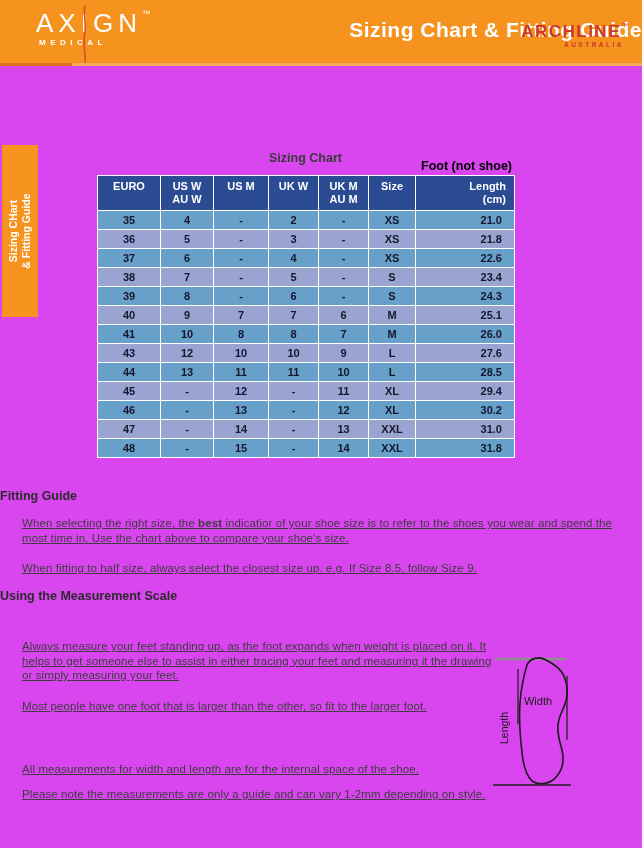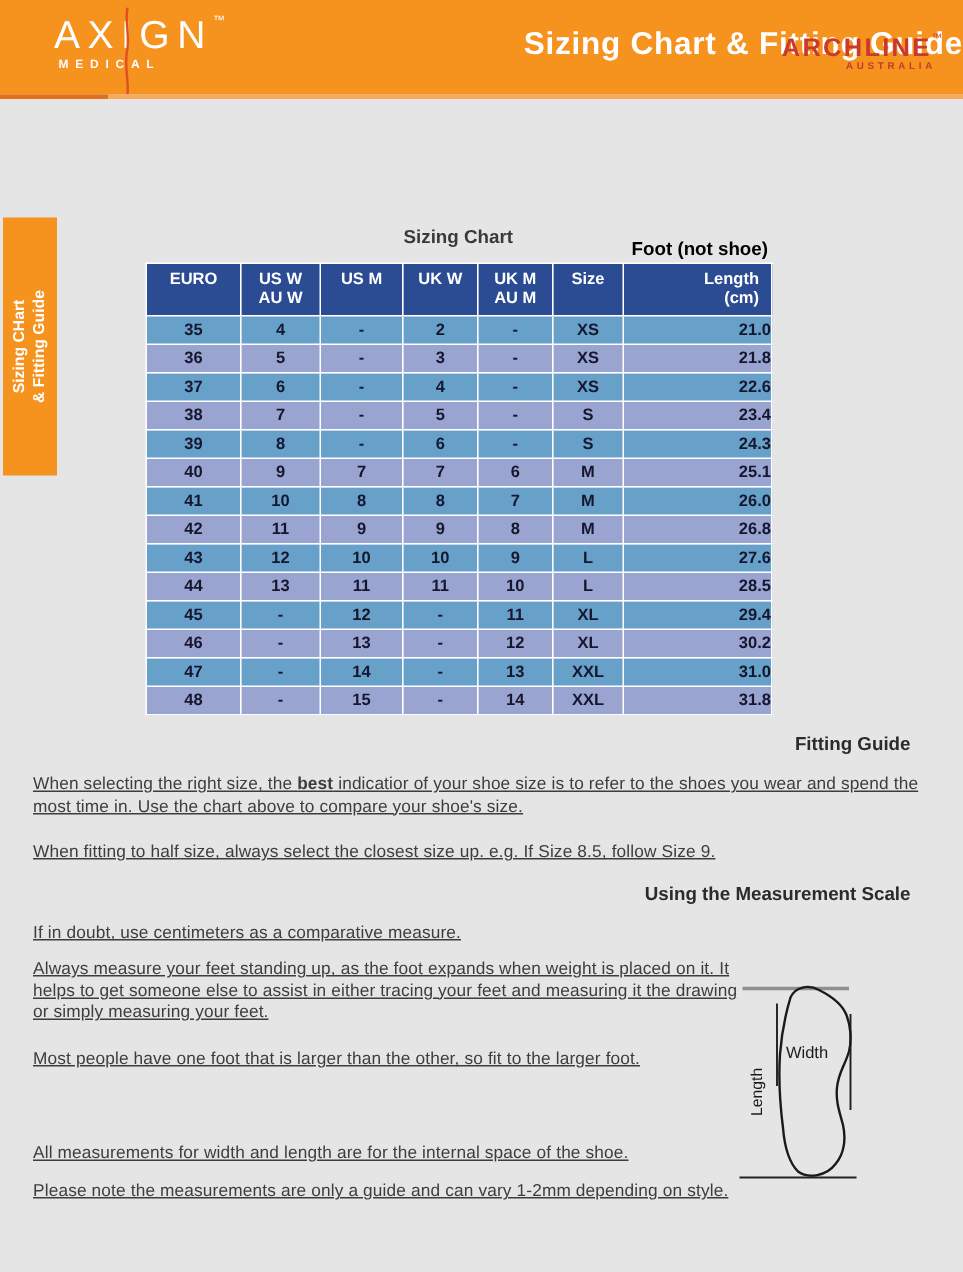--- a/index.html
+++ b/index.html
@@ -1,18 +1,18 @@
 <!DOCTYPE html>
 <html><head>
 <meta charset="utf-8">
 <style>
   * { box-sizing: border-box; }
   html, body { margin: 0; padding: 0; background: #ffffff; }
   body { font-family: "Liberation Sans", sans-serif; }
-  .page { position: relative; width: 642px; height: 848px; background: #e5e5e5; overflow: hidden; }
+  .page { position: relative; width: 642px; height: 848px; background: #d946ef; overflow: hidden; }
 
   
   .topbar { position: absolute; top: 0; left: 0; width: 642px; height: 63px; background: #F6921E; }
   .header-underline { position: absolute; top: 63px; left: 0; width: 642px; height: 3px; background: #F5A95C; }
   .underline-accent { position: absolute; left: 0; top: 0; width: 72px; height: 3px; background: #E2711D; }
 
   .logo-axign { position: absolute; left: 36px; top: 9px; color: #fff; }
   .axign-name { font-size: 26px; letter-spacing: 5px; line-height: 28px; }
   .axign-tm { font-size: 8px; vertical-align: top; }
   .axign-sub { font-size: 8px; font-weight: bold; letter-spacing: 4.5px; margin-top: 1px; padding-left: 3px; }
@@ -38,27 +38,27 @@
                font-size: 12.5px; font-weight: bold; color: #000; }
 
   table.sizing-table { position: absolute; left: 97px; top: 175px; width: 417px;
                        border-collapse: collapse; table-layout: fixed; }
   .sizing-table th, .sizing-table td { border: 1px solid #ffffff; }
   .sizing-table th { background: #2B4B93; color: #fff; font-size: 11px; font-weight: bold;
                      vertical-align: top; text-align: center; padding: 4px 0 2px; line-height: 13px; height: 35px; }
   .sizing-table th:last-child { text-align: right; padding-right: 8px; }
   .sizing-table td { font-size: 11px; font-weight: bold; color: #16162e; text-align: center;
                      height: 18px; padding: 0; line-height: 18px; }
-  .sizing-table td:last-child { text-align: right; padding-right: 0; }
+  .sizing-table td:last-child { text-align: right; padding-right: 12px; }
   .sizing-table tbody tr:nth-child(odd) td { background: #67A1C9; }
   .sizing-table tbody tr:nth-child(even) td { background: #9AA4D0; }
 
   
-  .h-section { position: absolute; left: 0; width: 607px; margin: 0; text-align: right;
-               font-size: 12.5px; font-weight: bold; color: #2b2b2b; padding-left: 42px; }
+  .h-section { position: absolute; left: 0; width: 607px; margin: 0; text-align: left;
+               font-size: 12.5px; font-weight: bold; color: #2b2b2b; }
   .para { position: absolute; left: 22px; margin: 0; font-size: 11.5px; color: #3d3d3d;
           line-height: 14.5px; letter-spacing: 0.1px; text-decoration: underline; }
   #fitting-title { top: 489px; }
   #fit-p1 { top: 516px; width: 602px; }
   #fit-p2 { top: 561px; width: 602px; }
   #measure-title { top: 589px; }
   #ms-p1 { top: 615px; width: 560px; }
   #ms-p2 { top: 639px; width: 470px; }
   #ms-p3 { top: 699px; width: 560px; }
   #ms-p4 { top: 762px; width: 580px; }
@@ -201,29 +201,20 @@
         <tr>
           <td>41</td>
           <td>10</td>
           <td>8</td>
           <td>8</td>
           <td>7</td>
           <td>M</td>
           <td>26.0</td>
         </tr>
         <tr>
-          <td>42</td>
-          <td>11</td>
-          <td>9</td>
-          <td>9</td>
-          <td>8</td>
-          <td>M</td>
-          <td>26.8</td>
-        </tr>
-        <tr>
           <td>43</td>
           <td>12</td>
           <td>10</td>
           <td>10</td>
           <td>9</td>
           <td>L</td>
           <td>27.6</td>
         </tr>
         <tr>
           <td>44</td>
@@ -271,21 +262,20 @@
           <td>31.8</td>
         </tr>
       </tbody>
   </table>
 
   <h2 class="h-section" id="fitting-title">Fitting Guide</h2>
   <p class="para" id="fit-p1"><span>When selecting the right size, the </span><b>best</b><span> indicatior of your shoe size is to refer to the shoes you wear and spend the most time in. Use the chart above to compare your shoe's size.</span></p>
   <p class="para" id="fit-p2">When fitting to half size, always select the closest size up. e.g. If Size 8.5, follow Size 9.</p>
 
   <h2 class="h-section" id="measure-title">Using the Measurement Scale</h2>
-  <p class="para" id="ms-p1">If in doubt, use centimeters as a comparative measure.</p>
   <p class="para" id="ms-p2">Always measure your feet standing up, as the foot expands when weight is placed on it. It helps to get someone else to assist in either tracing your feet and measuring it the drawing or simply measuring your feet.</p>
   <p class="para" id="ms-p4">All measurements for width and length are for the internal space of the shoe.</p>
   <p class="para" id="ms-p3">Most people have one foot that is larger than the other, so fit to the larger foot.</p>
   <p class="para" id="ms-p5">Please note the measurements are only a guide and can vary 1-2mm depending on style.</p>
 
   <svg class="foot-diagram" width="156" height="145" viewBox="0 0 156 145">
     <line x1="9" y1="11" x2="80" y2="11" stroke="#8f8f8f" stroke-width="2.4"></line>
     <line x1="7" y1="137" x2="85" y2="137" stroke="#222" stroke-width="1.3"></line>
     <line x1="32" y1="21" x2="32" y2="76" stroke="#222" stroke-width="1.3"></line>
     <line x1="81" y1="28" x2="81" y2="92" stroke="#222" stroke-width="1.3"></line>

